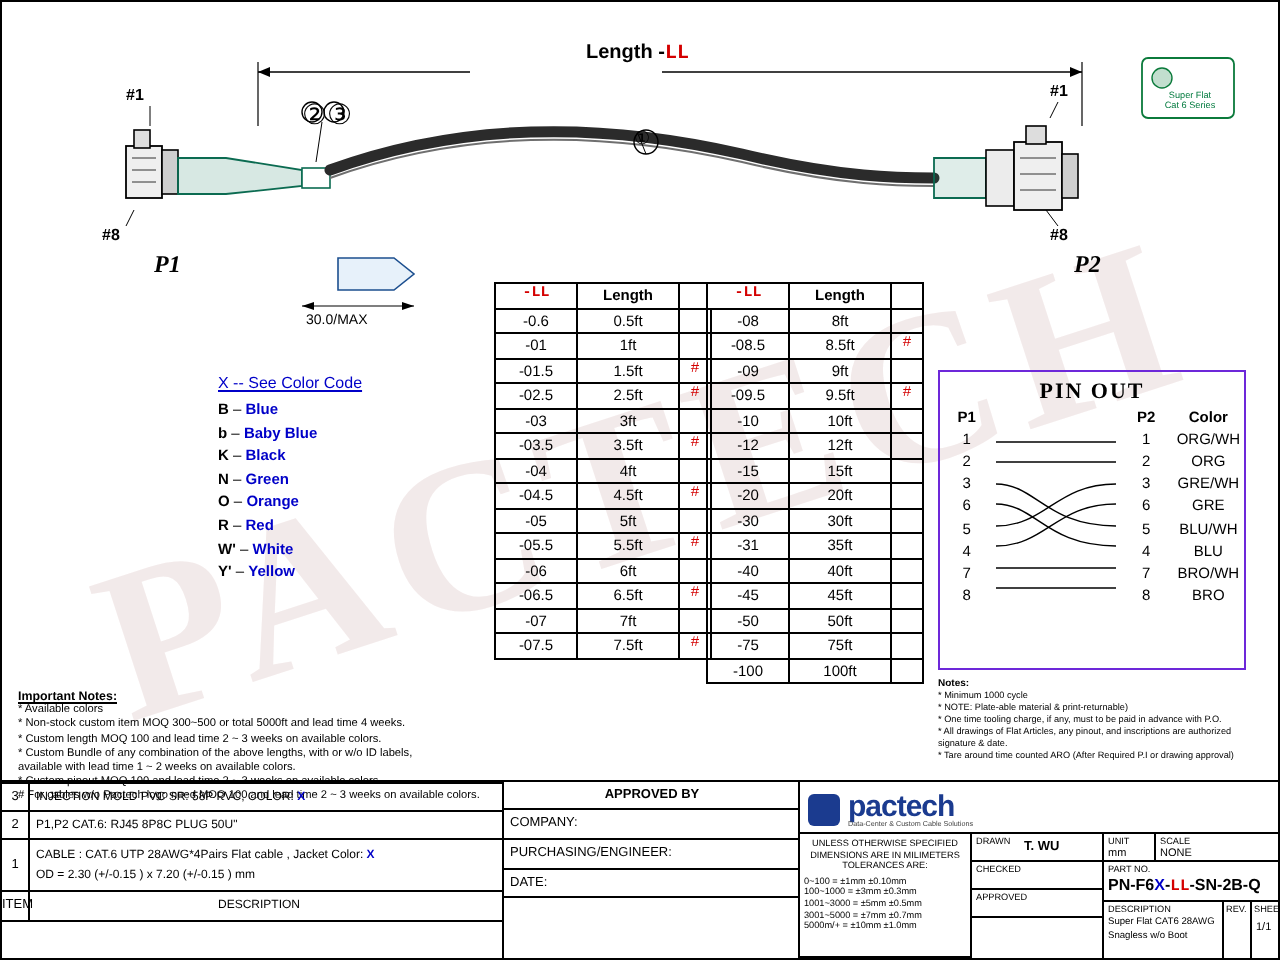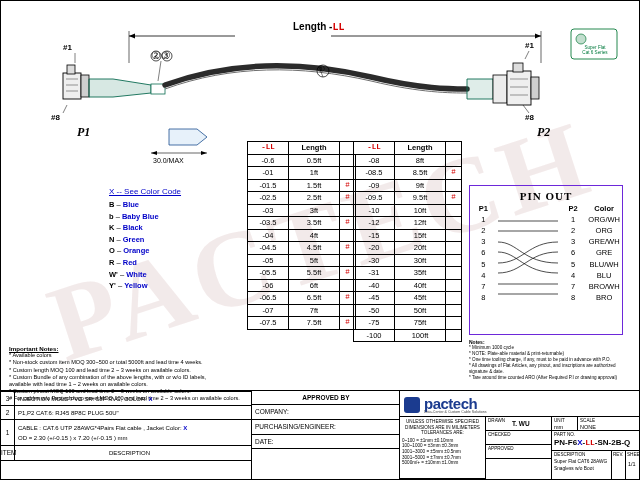--- a/index.html
+++ b/index.html
@@ -118,21 +118,21 @@
       <polygon points="206,152 200,150 200,154" fill="#000"></polygon>
 
       <rect x="570" y="28" width="46" height="30" rx="3" fill="#ffffff" stroke="#0b7a3b" stroke-width="0.9"></rect>
       <circle cx="580" cy="38" r="5" fill="#0b7a3b" fill-opacity="0.25" stroke="#0b7a3b" stroke-width="0.7"></circle>
     </svg>
 
     <div class="lbl bold" style="left:292px;top:20px;font-size:10px;">
       <span>Length -</span><span class="red">LL</span>
     </div>
 
-    <div class="lbl" style="left:150px;top:48px;font-size:11px;">②③</div>
+    <div class="lbl" style="left:150px;top:48px;font-size:14px;">②③</div>
     <div class="lbl" style="left:316px;top:63px;font-size:9px;">①</div>
 
     <div class="lbl bold" style="left:62px;top:42px;">#1</div>
     <div class="lbl bold" style="left:50px;top:112px;">#8</div>
     <div class="lbl bold" style="left:524px;top:40px;">#1</div>
     <div class="lbl bold" style="left:524px;top:112px;">#8</div>
 
     <div class="lbl bold" style="left:76px;top:124px;font-size:12px;font-style:italic;font-family:'Liberation Serif',serif;">P1</div>
     <div class="lbl bold" style="left:536px;top:124px;font-size:12px;font-style:italic;font-family:'Liberation Serif',serif;">P2</div>
 

